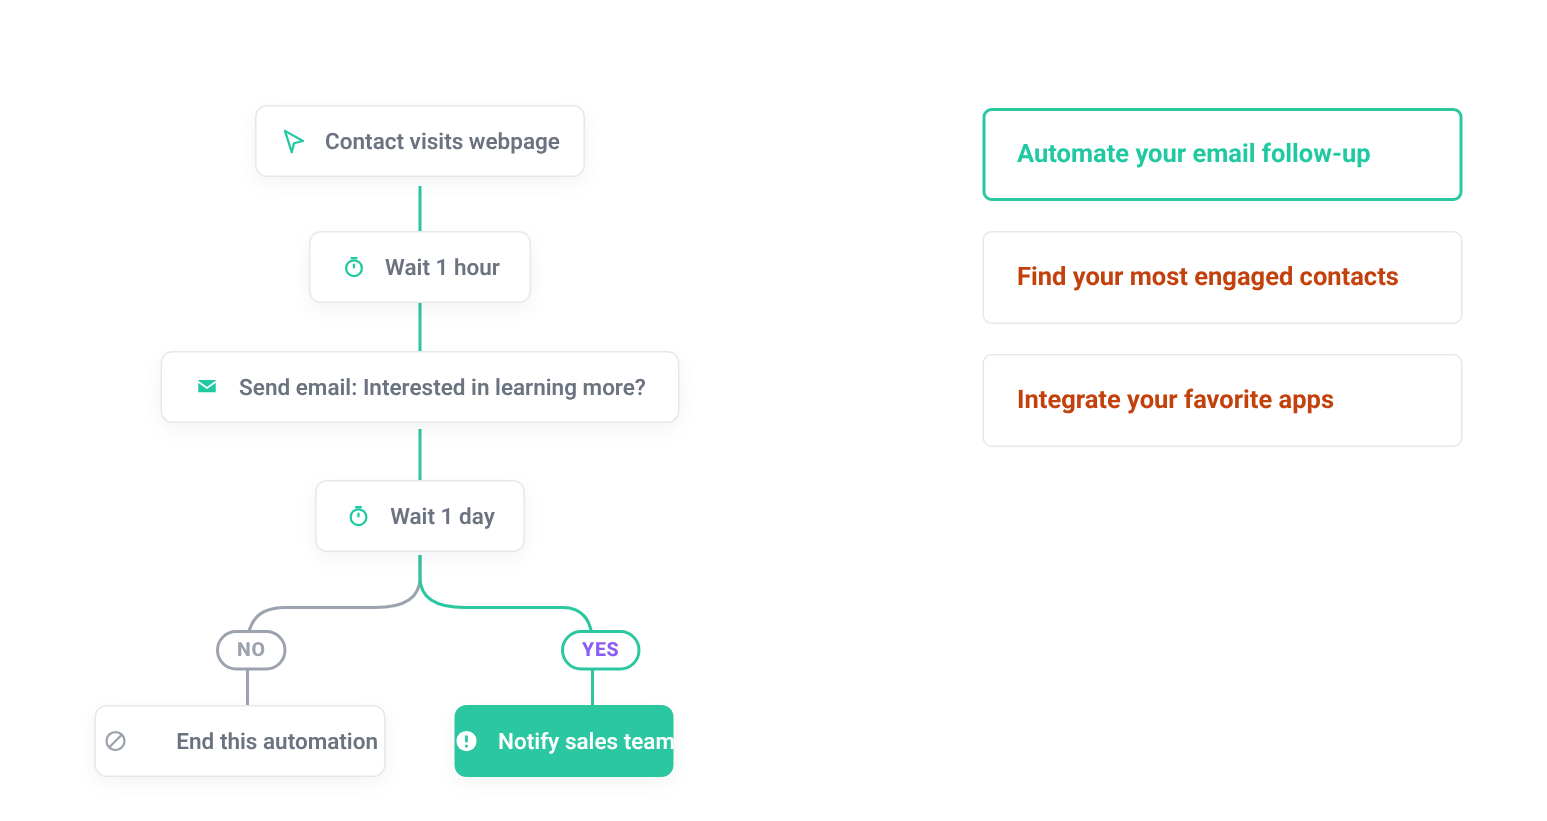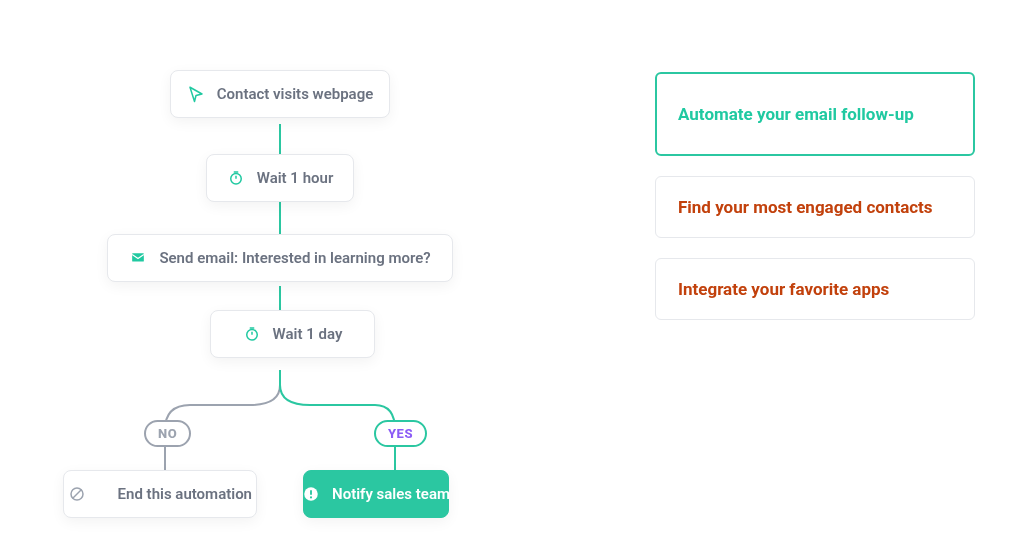--- a/index.html
+++ b/index.html
@@ -77,21 +77,21 @@
     padding: 20px 22px;
     font-size: 17px;
     font-weight: 700;
     color: #c2410c;
     cursor: pointer;
     background:#fff;
   }
   .opt.active {
     border: 2px solid #2bc7a1;
     color: #20c9a1;
-    padding: 30px 21px;
+    padding: 19px 21px;
   }
 </style>
 </head>
 <body>
 
 <div id="flow">
 
   <svg class="connectors" viewBox="0 0 500 470">
 
     <line x1="225" y1="54" x2="225" y2="84" stroke="#2bc7a1" stroke-width="2"></line>
@@ -125,21 +125,21 @@
   <div class="node" style="left:52px; top:164px; width:346px;">
     <span class="ic">
       <svg viewBox="0 0 24 24" width="18" height="14">
         <rect x="2" y="4" width="20" height="14" rx="1" fill="#20c9a1"></rect>
         <path d="M2 6 L12 13 L22 6" fill="none" stroke="#fff" stroke-width="2"></path>
       </svg>
     </span>
     <span>Send email: Interested in learning more?</span>
   </div>
 
-  <div class="node" style="left:155px; top:240px; width:165px;">
+  <div class="node" style="left:155px; top:250px; width:140px;">
     <span class="ic">
       <svg viewBox="0 0 24 24" width="18" height="18">
         <circle cx="12" cy="13" r="7" fill="none" stroke="#20c9a1" stroke-width="2"></circle>
         <line x1="12" y1="13" x2="12" y2="9" stroke="#20c9a1" stroke-width="2"></line>
         <line x1="9" y1="4" x2="15" y2="4" stroke="#20c9a1" stroke-width="2"></line>
       </svg>
     </span>
     <span>Wait 1 day</span>
   </div>
 

